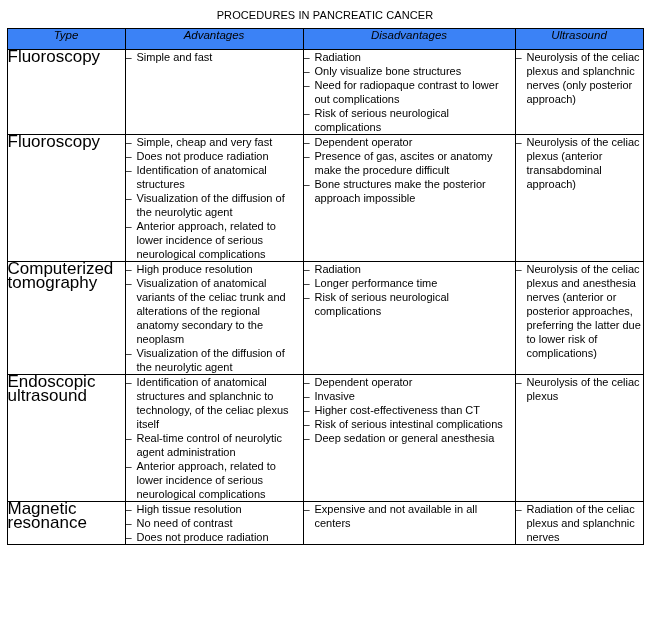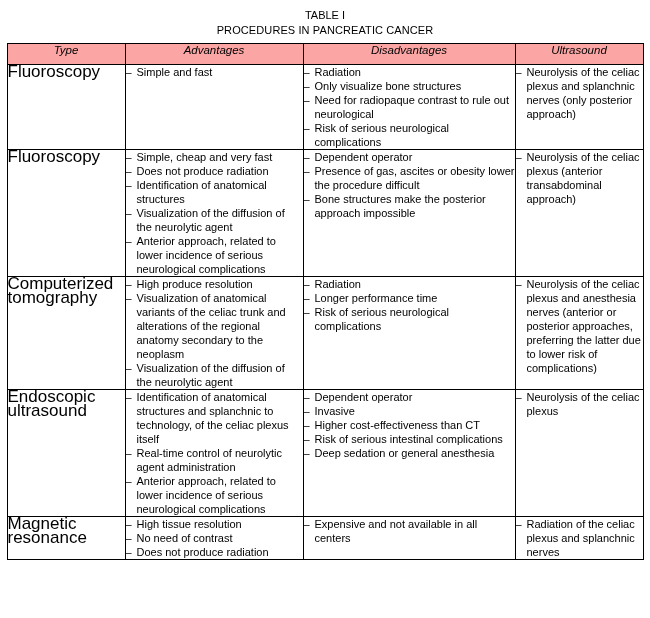--- a/index.html
+++ b/index.html
@@ -38,21 +38,21 @@
     width: 636px;
     margin: 0 auto;
     table-layout: fixed;
   }
   table.data th, table.data td {
     border: 1px solid #000000;
     vertical-align: top;
     padding: 0;
   }
   thead th {
-    background: #fca5a5;
+    background: #3b82f6;
     text-align: center;
     font-style: italic;
     font-weight: normal;
     font-size: 11.5px;
     height: 20px;
     padding: 2px 0 3px 0;
   }
   td.type-cell {
     padding: 7px 6px 8px 8px;
     font-size: 17px;
@@ -83,21 +83,20 @@
   col.c-adv { width: 178px; }
   col.c-dis { width: 212px; }
   col.c-ind { width: 128px; }
 </style>
 </head>
 <body>
 
 <div class="page">
 
   <div class="caption">
-    <span class="table-label">TABLE I</span>
     <span class="title-line">PROCEDURES IN PANCREATIC CANCER</span>
   </div>
 
   <table class="data">
     <colgroup>
       <col class="c-type">
       <col class="c-adv">
       <col class="c-dis">
       <col class="c-ind">
     </colgroup>
@@ -115,21 +114,21 @@
         <td class="type-cell">Fluoroscopy</td>
         <td class="list-cell">
           <ul class="dashlist">
             <li>Simple and fast</li>
           </ul>
         </td>
         <td class="list-cell">
           <ul class="dashlist">
             <li>Radiation</li>
             <li>Only visualize bone structures</li>
-            <li>Need for radiopaque contrast to rule out neurological</li>
+            <li>Need for radiopaque contrast to lower out complications</li>
             <li>Risk of serious neurological complications</li>
           </ul>
         </td>
         <td class="list-cell">
           <ul class="dashlist">
             <li>Neurolysis of the celiac plexus and splanchnic nerves (only posterior approach)</li>
           </ul>
         </td>
       </tr>
 
@@ -140,21 +139,21 @@
             <li>Simple, cheap and very fast</li>
             <li>Does not produce radiation</li>
             <li>Identification of anatomical structures</li>
             <li>Visualization of the diffusion of the neurolytic agent</li>
             <li>Anterior approach, related to lower incidence of serious neurological complications</li>
           </ul>
         </td>
         <td class="list-cell">
           <ul class="dashlist">
             <li>Dependent operator</li>
-            <li>Presence of gas, ascites or obesity lower the procedure difficult</li>
+            <li>Presence of gas, ascites or anatomy make the procedure difficult</li>
             <li>Bone structures make the posterior approach impossible</li>
           </ul>
         </td>
         <td class="list-cell">
           <ul class="dashlist">
             <li>Neurolysis of the celiac plexus (anterior transabdominal approach)</li>
           </ul>
         </td>
       </tr>
 

